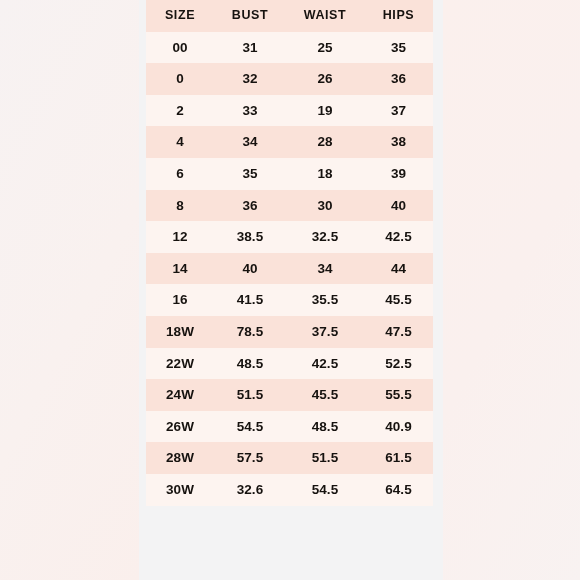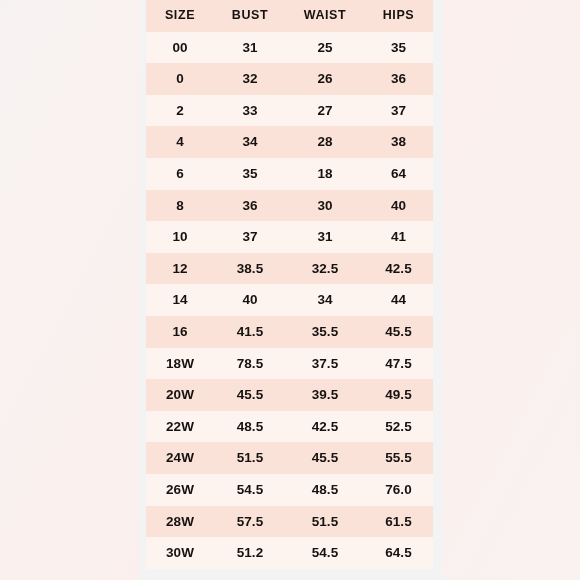--- a/index.html
+++ b/index.html
@@ -144,48 +144,42 @@
           </tr>
           <tr>
             <td>0</td>
             <td>32</td>
             <td>26</td>
             <td>36</td>
           </tr>
           <tr>
             <td>2</td>
             <td>33</td>
-            <td>27</td>
+            <td>19</td>
             <td>37</td>
           </tr>
           <tr>
             <td>4</td>
             <td>34</td>
             <td>28</td>
             <td>38</td>
           </tr>
           <tr>
             <td>6</td>
             <td>35</td>
             <td>18</td>
-            <td>64</td>
+            <td>39</td>
           </tr>
           <tr>
             <td>8</td>
             <td>36</td>
             <td>30</td>
             <td>40</td>
           </tr>
           <tr>
-            <td>10</td>
-            <td>37</td>
-            <td>31</td>
-            <td>41</td>
-          </tr>
-          <tr>
             <td>12</td>
             <td>38.5</td>
             <td>32.5</td>
             <td>42.5</td>
           </tr>
           <tr>
             <td>14</td>
             <td>40</td>
             <td>34</td>
             <td>44</td>
@@ -196,52 +190,46 @@
             <td>35.5</td>
             <td>45.5</td>
           </tr>
           <tr>
             <td>18W</td>
             <td>78.5</td>
             <td>37.5</td>
             <td>47.5</td>
           </tr>
           <tr>
-            <td>20W</td>
-            <td>45.5</td>
-            <td>39.5</td>
-            <td>49.5</td>
-          </tr>
-          <tr>
             <td>22W</td>
             <td>48.5</td>
             <td>42.5</td>
             <td>52.5</td>
           </tr>
           <tr>
             <td>24W</td>
             <td>51.5</td>
             <td>45.5</td>
             <td>55.5</td>
           </tr>
           <tr>
             <td>26W</td>
             <td>54.5</td>
             <td>48.5</td>
-            <td>76.0</td>
+            <td>40.9</td>
           </tr>
           <tr>
             <td>28W</td>
             <td>57.5</td>
             <td>51.5</td>
             <td>61.5</td>
           </tr>
           <tr>
             <td>30W</td>
-            <td>51.2</td>
+            <td>32.6</td>
             <td>54.5</td>
             <td>64.5</td>
           </tr>
         </tbody>
     </table>
   </div>
 
 </div>
 
 </body></html>

